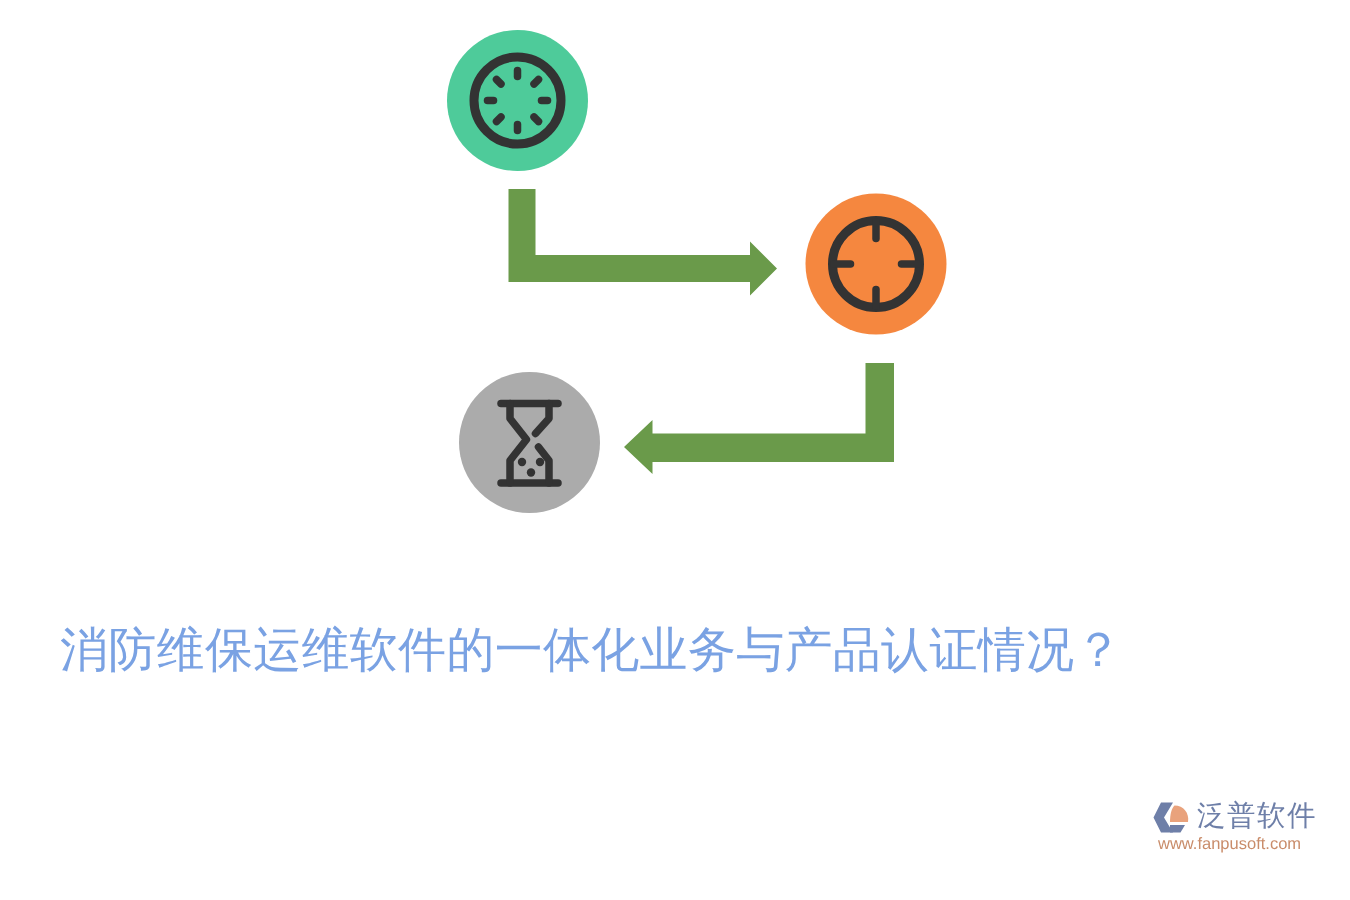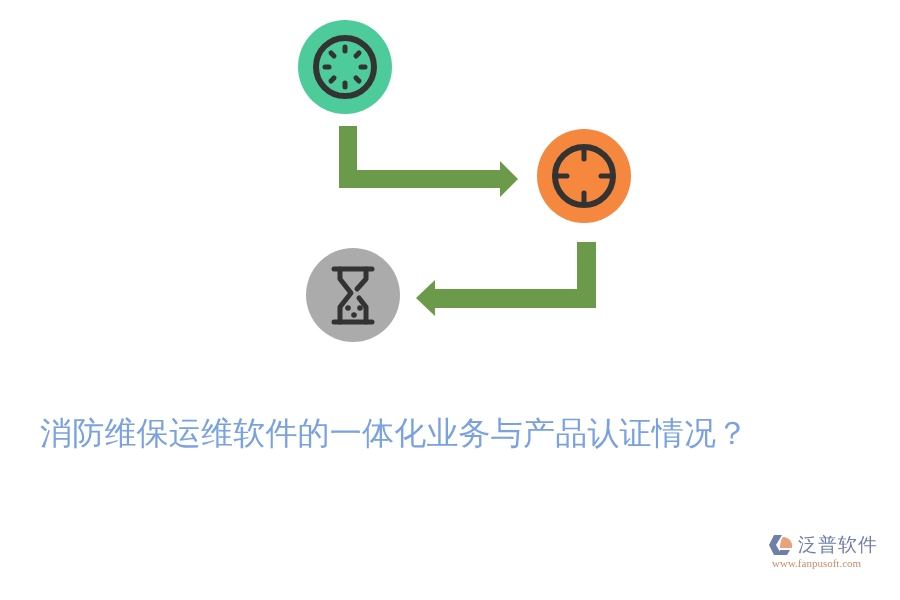--- a/index.html
+++ b/index.html
@@ -23,21 +23,21 @@
   .logo {
     position: absolute; left: 768px; top: 532px; width: 126px; height: 40px;
   }
   .logo-mark { position: absolute; left: 0; top: 2px; }
   .logo-name {
     position: absolute; left: 30px; top: 0px; font-size: 19px; line-height: 24px;
     color: #6e7fa8; letter-spacing: 1px; white-space: nowrap;
   }
   .logo-url {
     position: absolute; left: 4px; top: 25px; font-size: 11px; line-height: 13px;
-    color: #c98c6a; font-family: Liberation Serif, serif; white-space: nowrap;
+    color: #c98c6a; font-family: Liberation Sans, sans-serif; white-space: nowrap;
   }
 </style>
 </head>
 <body>
 
 <svg id="connectors" width="900" height="600">
 
   <path d="M339 126 L357 126 L357 170 L500 170 L500 161 L518 179 L500 197 L500 188 L339 188 Z" fill="#6a9a4a"></path>
 
   <path d="M577 242 L596 242 L596 308 L435 308 L435 316 L416 298 L435 280 L435 289 L577 289 Z" fill="#6a9a4a"></path>

